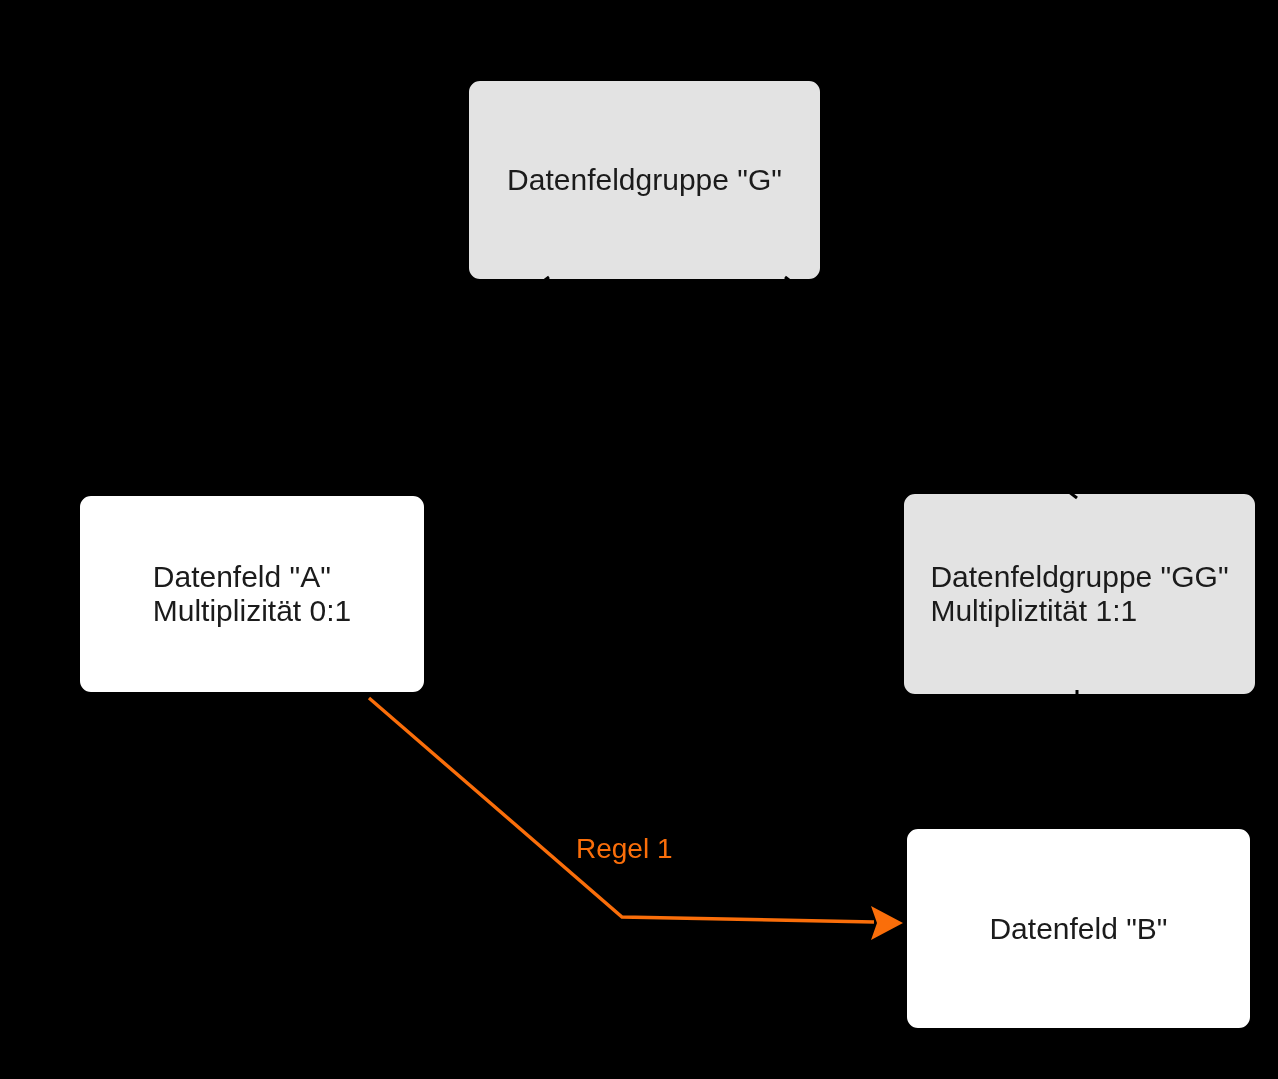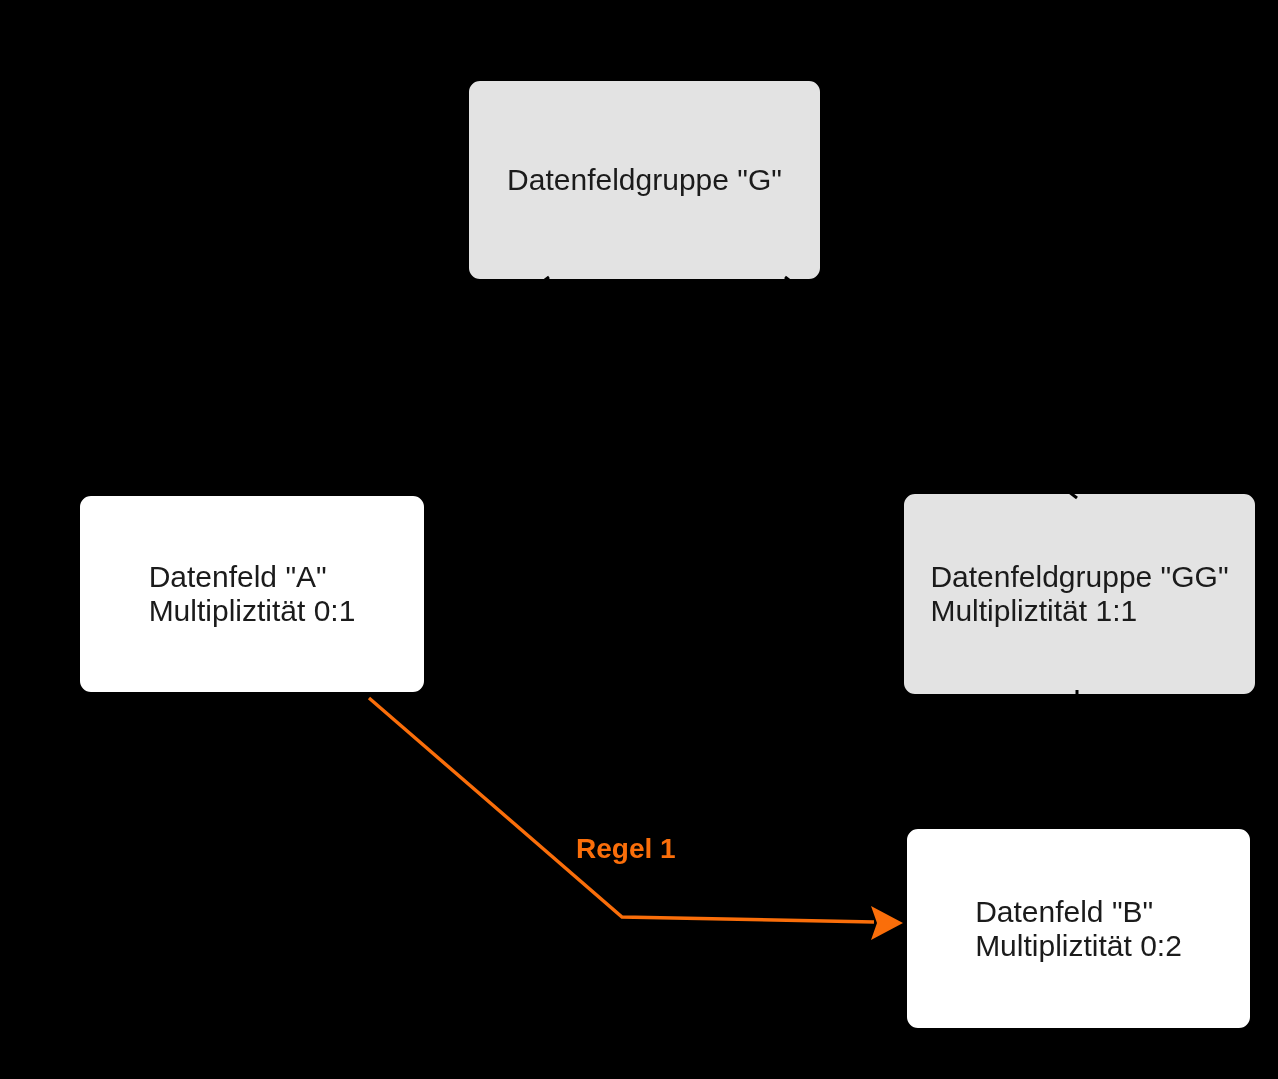--- a/index.html
+++ b/index.html
@@ -44,53 +44,52 @@
     pointer-events:none;
   }
   .connector{stroke:var(--connector);stroke-width:3;fill:none;}
   .arrow-shaft{stroke:var(--accent);stroke-width:3.4;fill:none;stroke-linejoin:miter;}
   .arrow-head{fill:var(--accent);stroke:none;}
   #rule-label{
     position:absolute;
     left:576px;top:833px;
     color:var(--accent);
     font-size:28px;
-    font-weight:bold;
+    font-weight:normal;
     white-space:nowrap;
   }
 </style>
 </head>
 <body>
 
 <div id="canvas">
 
   <div class="node group" id="node-g">
     <div class="node-text center">
       <div>Datenfeldgruppe "G"</div>
     </div>
   </div>
 
   <div class="node field" id="node-a">
     <div class="node-text">
       <div>Datenfeld "A"</div>
-      <div>Multipliztität 0:1</div>
+      <div>Multiplizität 0:1</div>
     </div>
   </div>
 
   <div class="node group" id="node-gg">
     <div class="node-text">
       <div>Datenfeldgruppe "GG"</div>
       <div>Multipliztität 1:1</div>
     </div>
   </div>
 
   <div class="node field" id="node-b">
     <div class="node-text">
       <div>Datenfeld "B"</div>
-      <div>Multipliztität 0:2</div>
     </div>
   </div>
 
   <svg id="overlay" viewBox="0 0 1278 1079" xmlns="http://www.w3.org/2000/svg">
 
     <line class="connector" x1="549" y1="277" x2="262" y2="490"></line>
     <line class="connector" x1="785" y1="277" x2="1077" y2="498"></line>
     <line class="connector" x1="1077" y1="690" x2="1077" y2="825"></line>
 
     <polyline class="arrow-shaft" points="369,698 622,917 874,922"></polyline>

